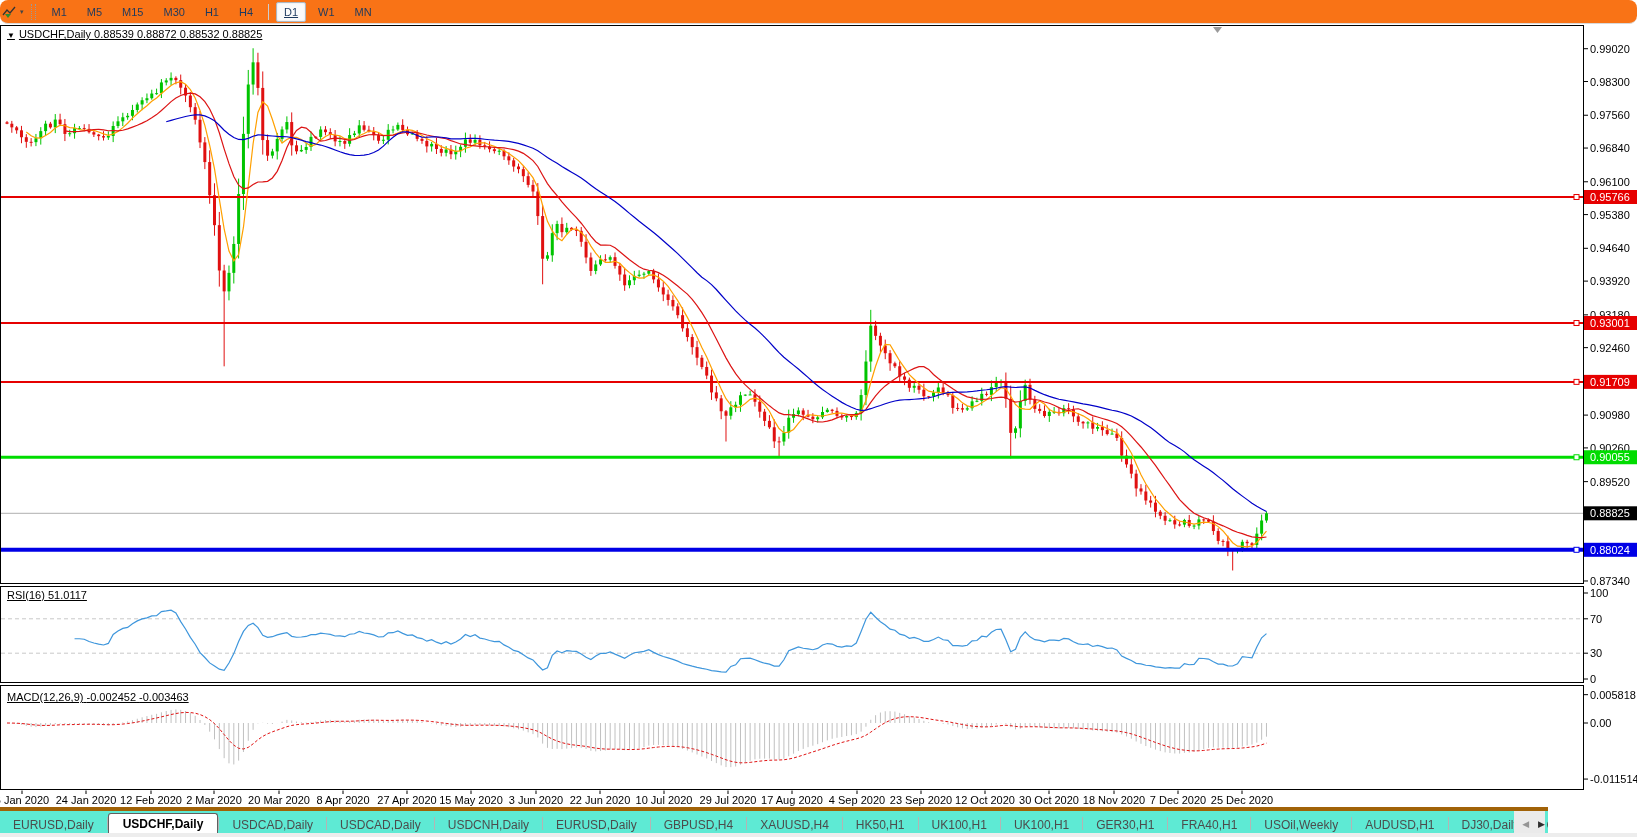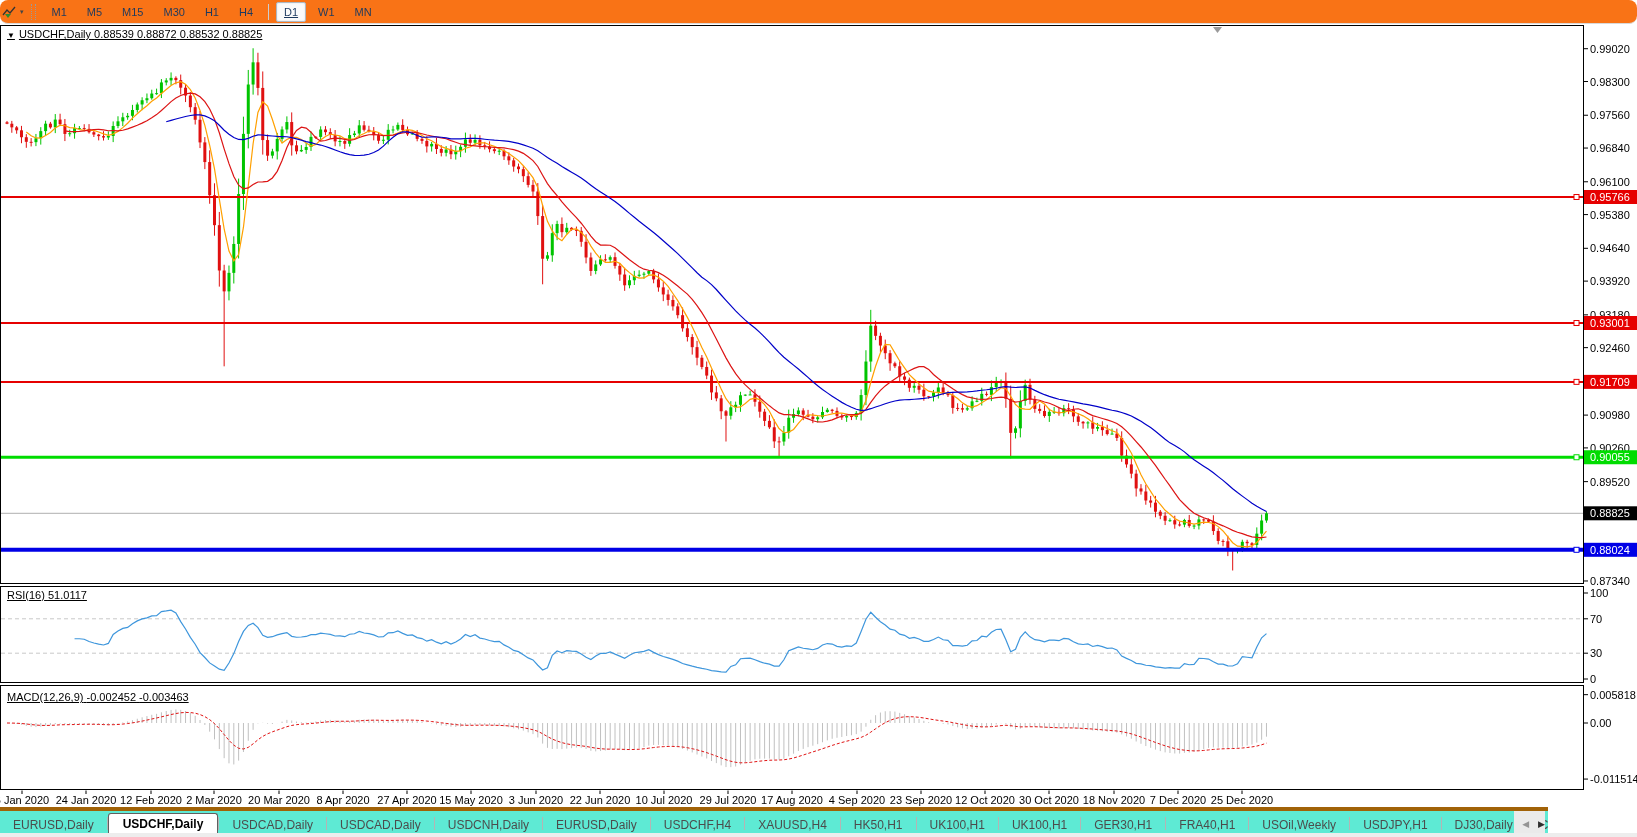--- a/index.html
+++ b/index.html
@@ -1001,37 +1001,37 @@
         <div class="tab active">USDCHF,Daily</div>
         <div class="tab-sep"></div>
         <div class="tab">USDCAD,Daily</div>
         <div class="tab-sep"></div>
         <div class="tab">USDCAD,Daily</div>
         <div class="tab-sep"></div>
         <div class="tab">USDCNH,Daily</div>
         <div class="tab-sep"></div>
         <div class="tab">EURUSD,Daily</div>
         <div class="tab-sep"></div>
-        <div class="tab">USDCHF,H4</div>
+        <div class="tab">GBPUSD,H4</div>
         <div class="tab-sep"></div>
         <div class="tab">XAUUSD,H4</div>
         <div class="tab-sep"></div>
         <div class="tab">HK50,H1</div>
         <div class="tab-sep"></div>
         <div class="tab">UK100,H1</div>
         <div class="tab-sep"></div>
         <div class="tab">UK100,H1</div>
         <div class="tab-sep"></div>
         <div class="tab">GER30,H1</div>
         <div class="tab-sep"></div>
         <div class="tab">FRA40,H1</div>
         <div class="tab-sep"></div>
         <div class="tab">USOil,Weekly</div>
         <div class="tab-sep"></div>
-        <div class="tab">USDJPY,H1</div>
+        <div class="tab">AUDUSD,H1</div>
         <div class="tab-sep"></div>
         <div class="tab">DJ30,Daily</div>
         <div class="tab-sep"></div>
         <div class="tab">CHINA300,H1</div>
         <div class="tab-sep"></div>
         <div class="tab">USOil,</div>
       </div>
     <div id="tab-arrows">
       <span id="arr-left" class="arr">◀</span>
       <span id="arr-right" class="arr">▶</span>

